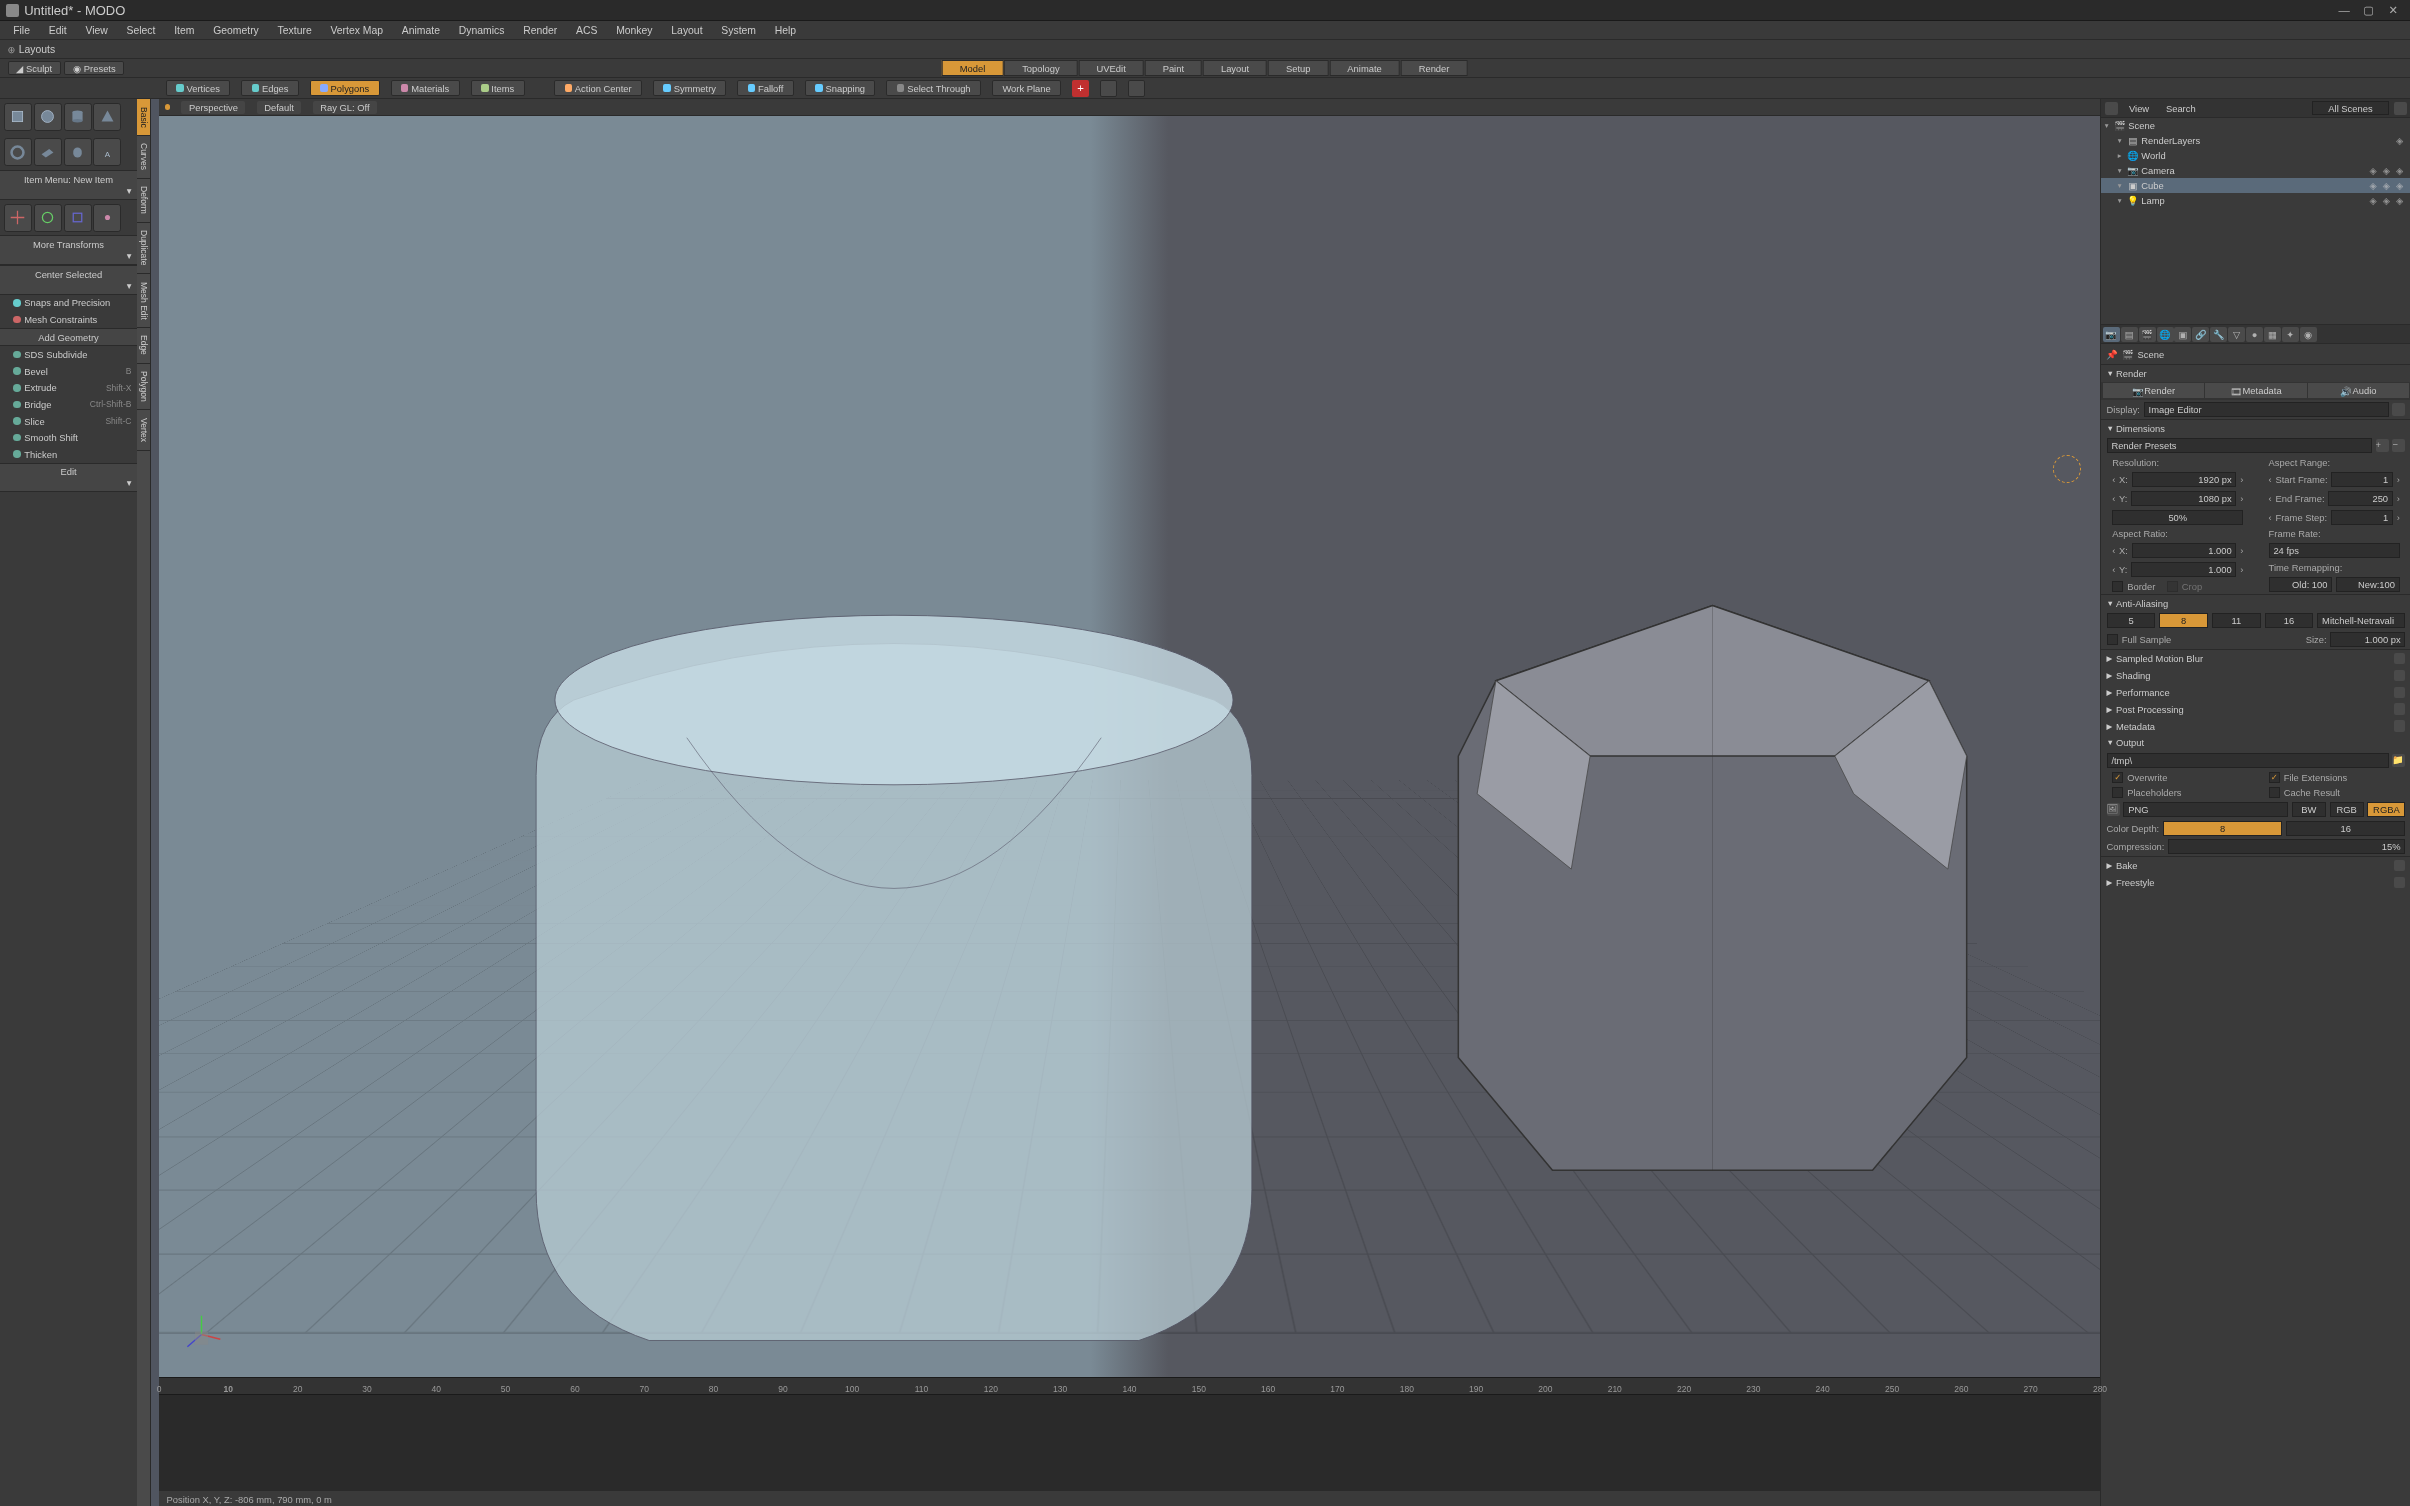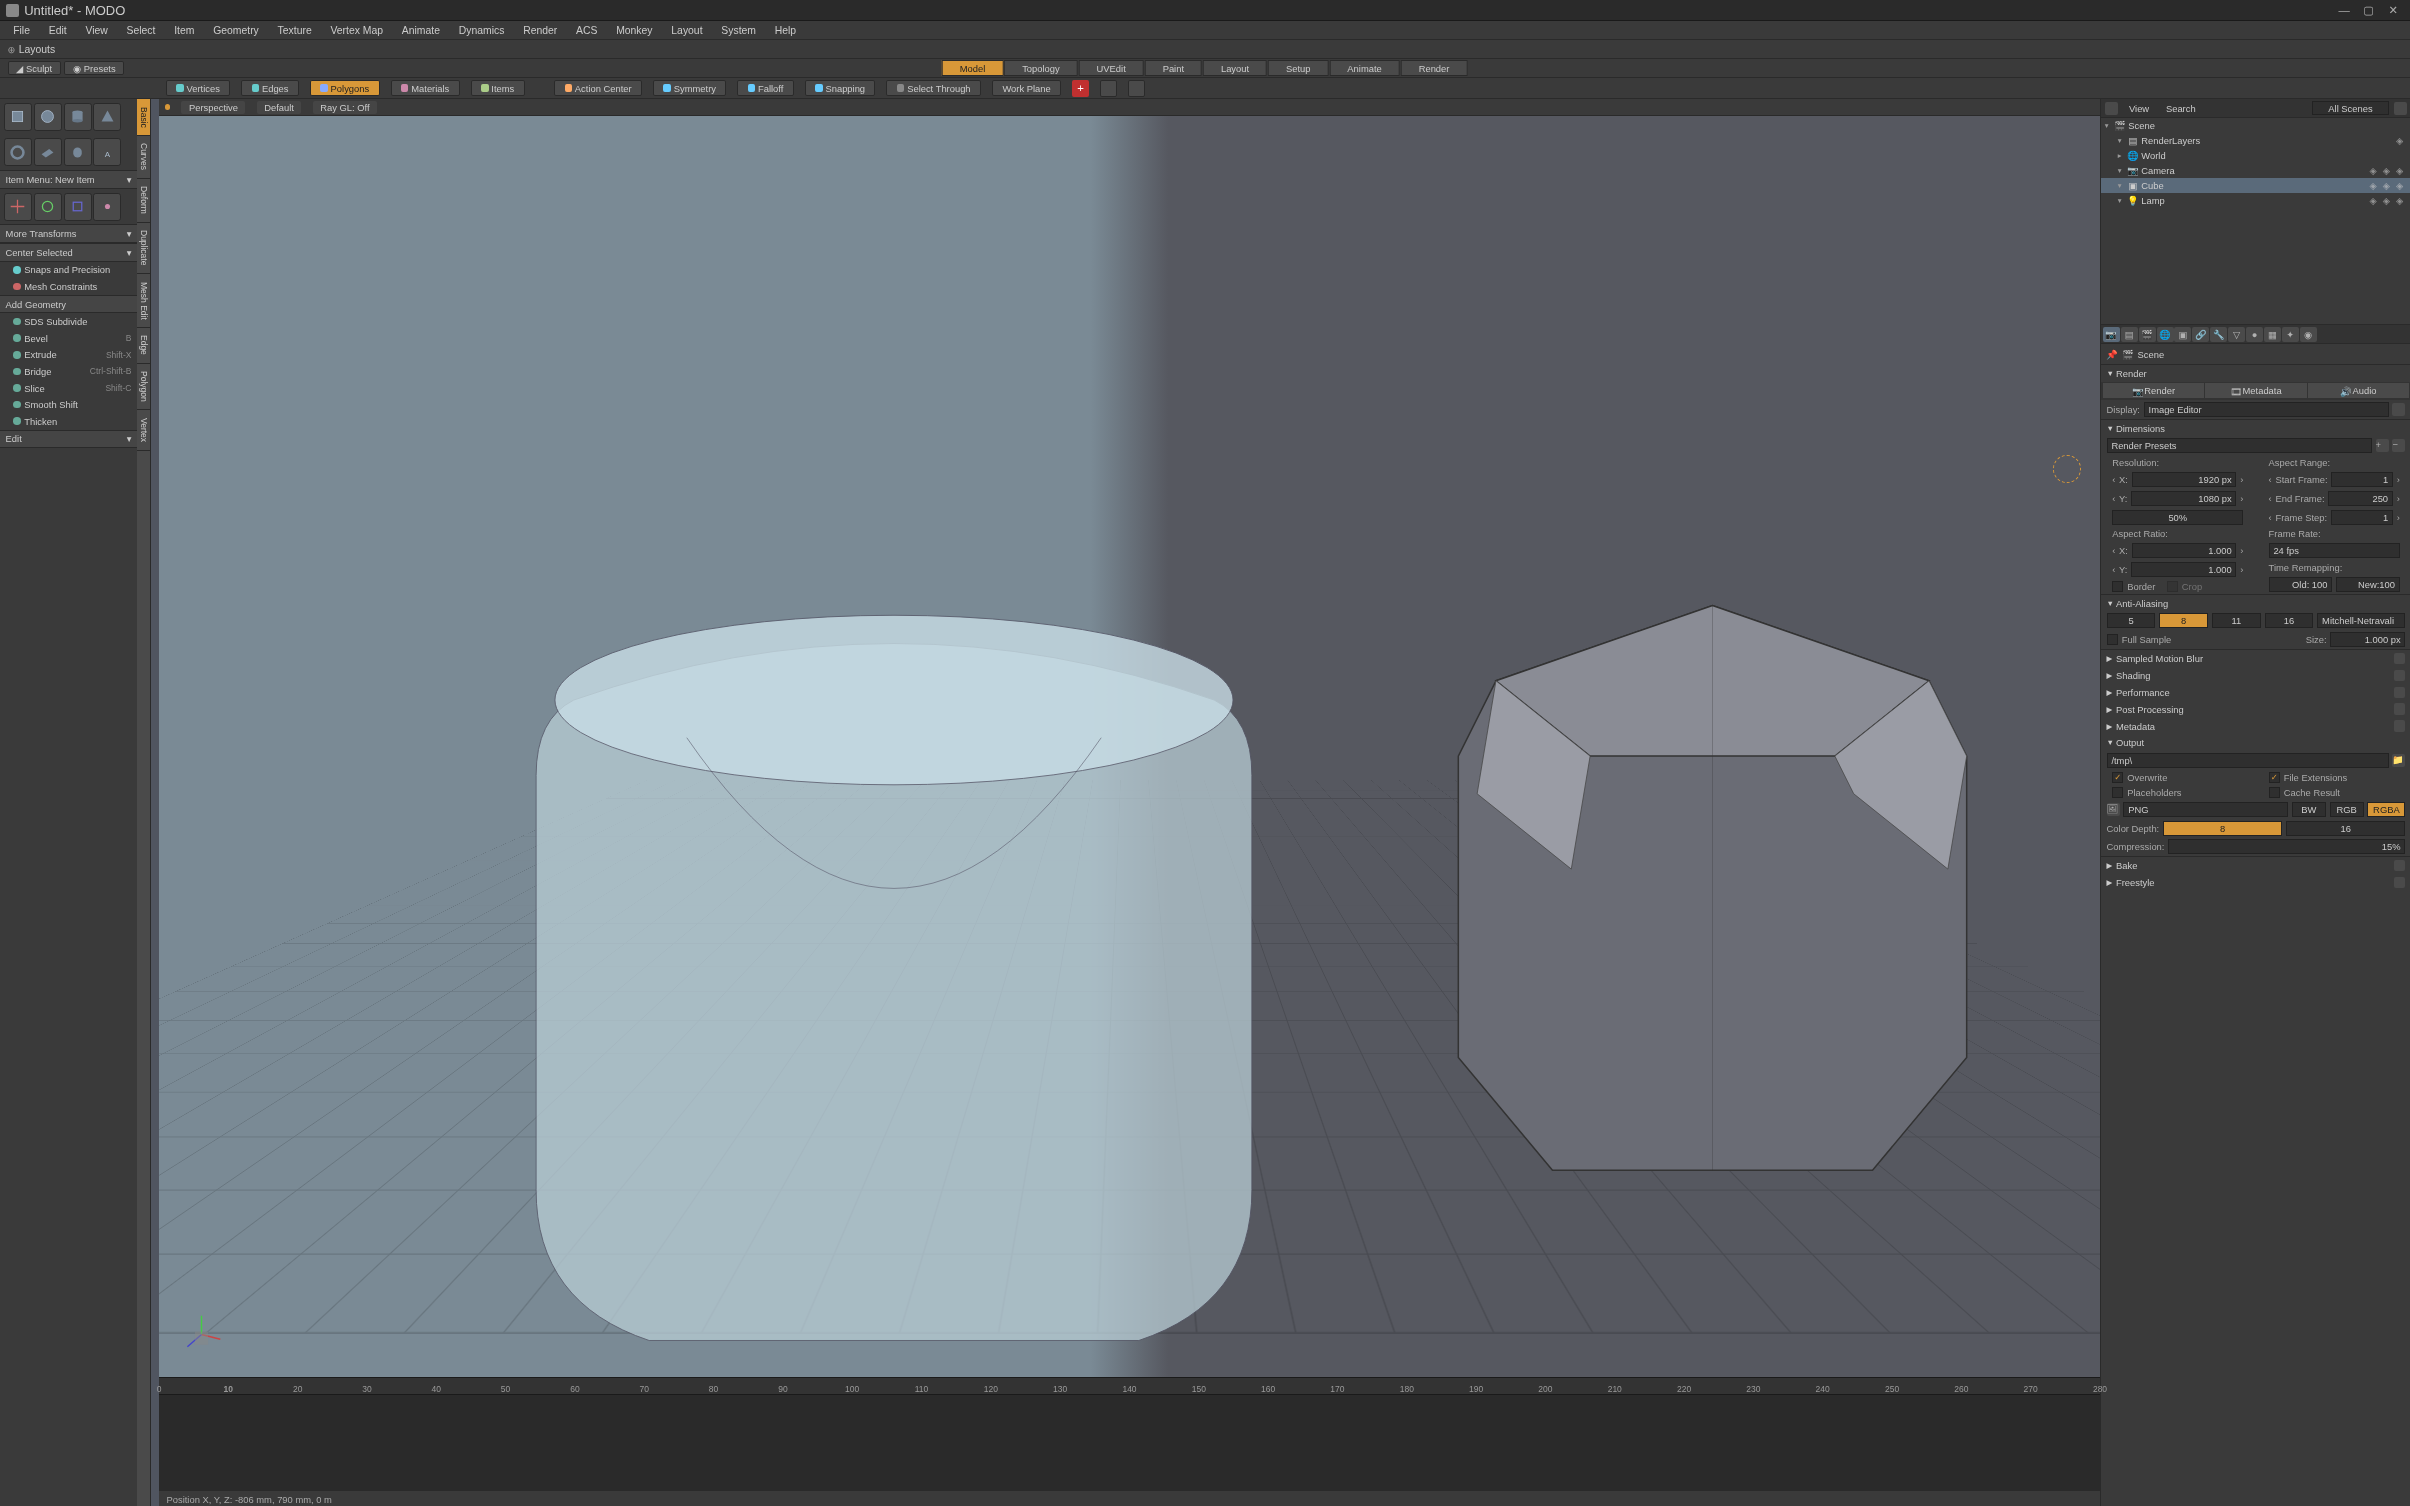--- a/index.html
+++ b/index.html
@@ -44,21 +44,21 @@
 
 
 .sidebar-left { width: 151px; background: #3a3a3a; border-right: 0.9px solid #2a2a2a; display: flex; }
 .vert-tabs { width: 13px; background: #4a4a4a; display: flex; flex-direction: column; }
 .vert-tabs .vtab { flex: 0 0 auto; writing-mode: vertical-rl; text-orientation: mixed; padding: 7.5px 0.9px; font-size: 8.5px; color: #ccc; cursor: pointer; border-bottom: 0.9px solid #2a2a2a; }
 .vert-tabs .vtab.active { background: #d89838; color: #222; }
 .sidebar-content { flex: 1; display: flex; flex-direction: column; }
 .tool-row { display: flex; padding: 3.8px; gap: 1.9px; }
 .tool-icon { width: 28px; height: 28px; background: #4a4a4a; border: 0.9px solid #2a2a2a; border-radius: 2.8px; cursor: pointer; display: flex; align-items: center; justify-content: center; }
 .tool-icon svg { width: 17px; height: 17px; }
-.panel-header { padding: 2.8px 5.6px; background: #454545; color: #ccc; font-size: 9.4px; border-top: 0.9px solid #2a2a2a; border-bottom: 0.9px solid #2a2a2a; display: flex; align-items: center; cursor: pointer; }
+.panel-header { padding: 2.8px 5.6px; background: #454545; color: #ccc; font-size: 9.4px; border-top: 0.9px solid #2a2a2a; border-bottom: 0.9px solid #2a2a2a; display: flex; align-items: center; cursor: pointer; flex-direction: column; }
 .panel-item { padding: 2.8px 5.6px 2.8px 13px; color: #ccc; font-size: 9.4px; cursor: pointer; display: flex; align-items: center; gap: 3.8px; }
 .panel-item .shortcut { margin-left: auto; color: #888; font-size: 8.5px; }
 .panel-item .bullet { width: 7.5px; height: 7.5px; border-radius: 50%; background: #6a9; }
 
 
 .viewport-container { flex: 1; display: flex; flex-direction: column; background: #505560; position: relative; padding-left: 8px; }
 .viewport-header { height: 17px; background: #3a3a3a; display: flex; align-items: center; padding: 0 5.6px; gap: 11.3px; border-bottom: 0.9px solid #2a2a2a; }
 .viewport-header .vh-group { display: flex; align-items: center; gap: 3.8px; padding: 0 7.5px; background: #454545; border-radius: 1.9px; height: 13px; color: #ccc; font-size: 9.4px; cursor: pointer; }
 .viewport-header .dot-indicator { width: 5.6px; height: 5.6px; background: #d89838; border-radius: 50%; }
 .viewport { flex: 1; position: relative; overflow: hidden; background: linear-gradient(to right, #7a8a95 0%, #7a8a95 48%, #565860 52%, #565860 100%); }

